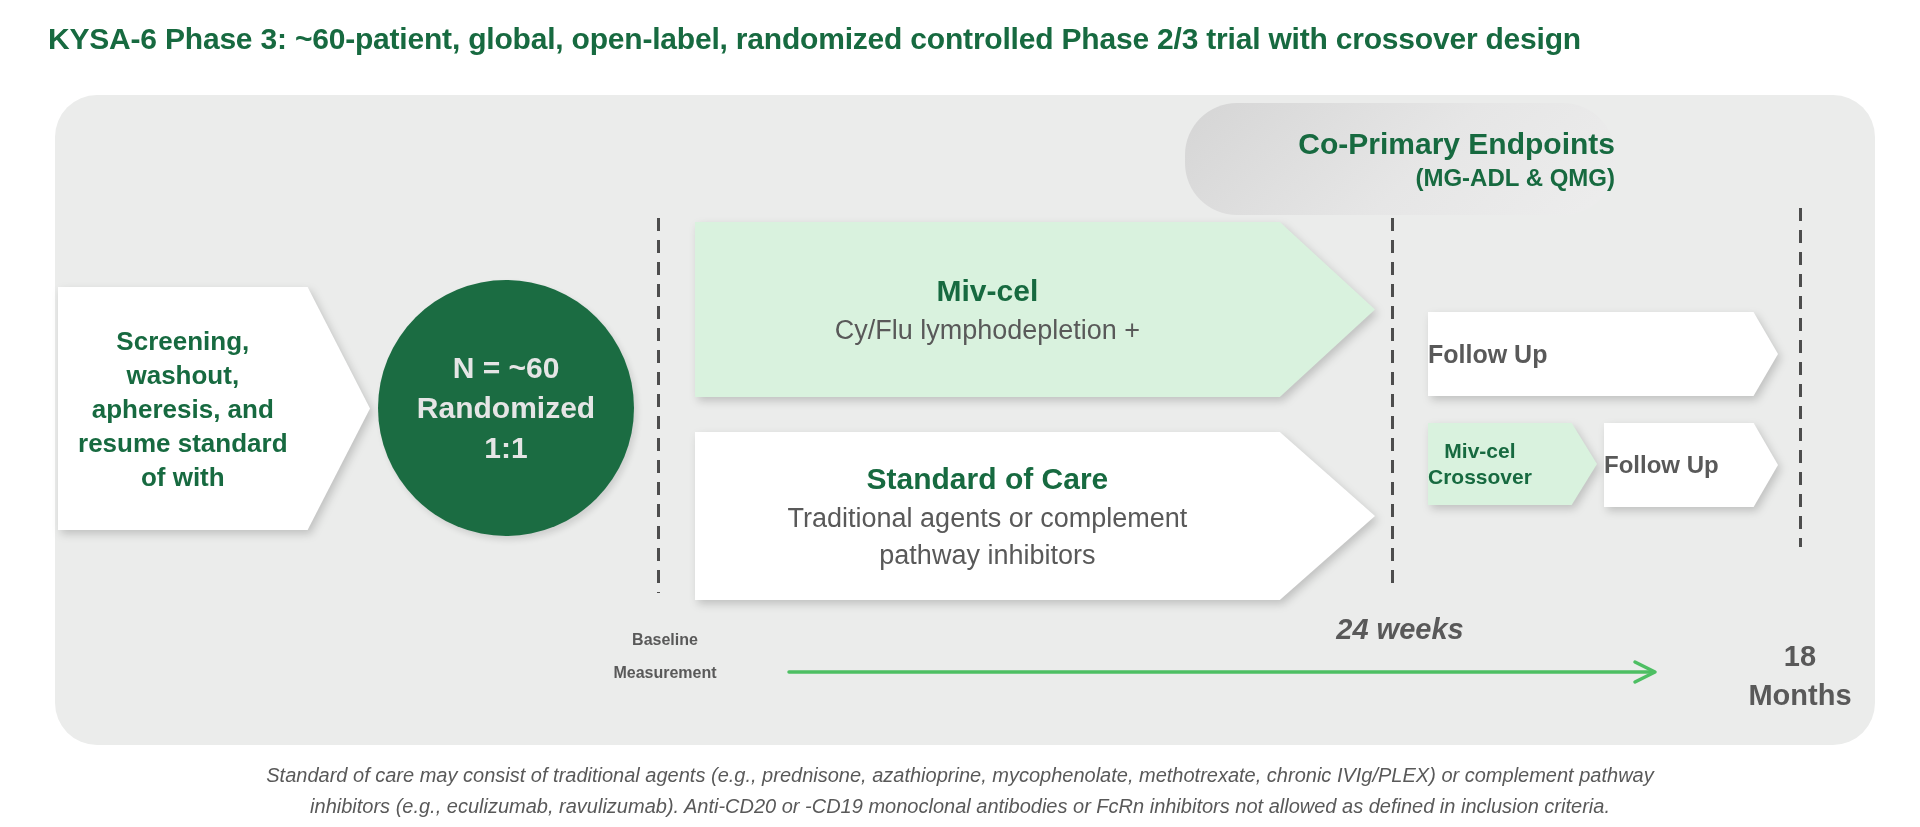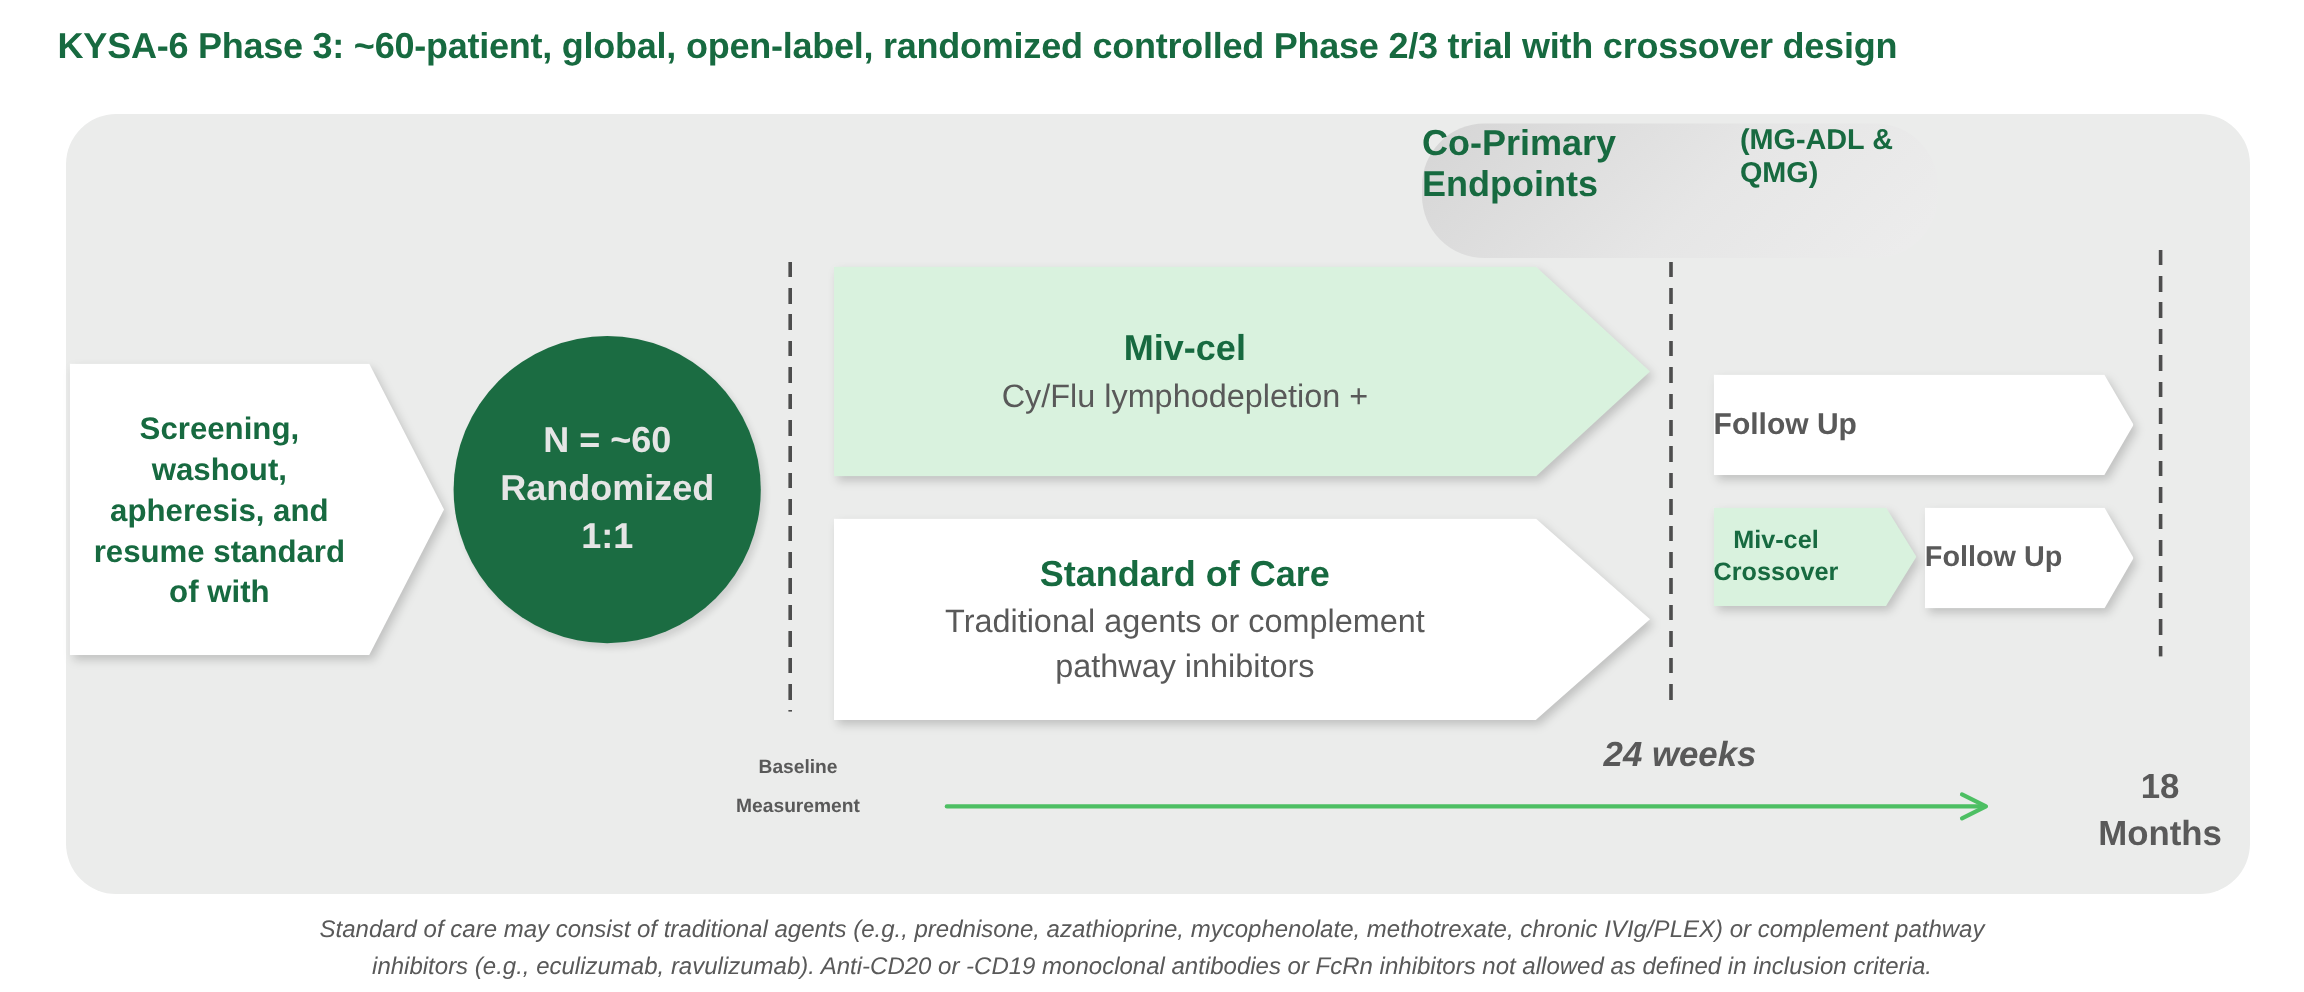--- a/index.html
+++ b/index.html
@@ -16,37 +16,37 @@
   }
   .panel {
     position:absolute; left:55px; top:95px; width:1820px; height:650px;
     background:#ebeceb; border-radius:42px;
   }
   
   .endpoints-badge {
     position:absolute; left:1130px; top:8px; width:430px; height:112px;
     border-radius:52px;
     background:linear-gradient(135deg,#d5d5d5 0%, #e6e6e6 55%, #ededed 100%);
-    display:flex; flex-direction:row; align-items:flex-start; justify-content:center;
+    display:flex; flex-direction:column; align-items:flex-end; justify-content:center;
     gap:3px;
   }
   .endpoints-badge .bt { font-size:30px; font-weight:700; color:#176a40; }
   .endpoints-badge .bs { font-size:24px; font-weight:700; color:#176a40; }
 
   
   .shape-wrap { position:absolute; filter:drop-shadow(3px 4px 4px rgba(0,0,0,0.18)); }
   .chevron {
     width:100%; height:100%;
     display:flex; flex-direction:column; align-items:flex-start; justify-content:center;
   }
   .white-fill { background:#ffffff; }
   .green-fill { background:#d9f2de; }
 
   .screening-wrap { left:3px; top:192px; width:312px; height:243px; }
-  .screening-shape { clip-path:polygon(0 0, 80% 0, 100% 50%, 80% 100%, 0 100%);margin-top:16px; }
+  .screening-shape { clip-path:polygon(0 0, 80% 0, 100% 50%, 80% 100%, 0 100%); }
   .screening-text {
     width:80%; text-align:center;
     font-size:26px; font-weight:700; color:#176a40; line-height:34px;
   }
 
   .circle {
     position:absolute; left:323px; top:185px; width:256px; height:256px;
     background:#1b6c42; border-radius:50%;
     box-shadow:3px 4px 6px rgba(0,0,0,0.12);
     display:flex; flex-direction:column; align-items:center; justify-content:center;

